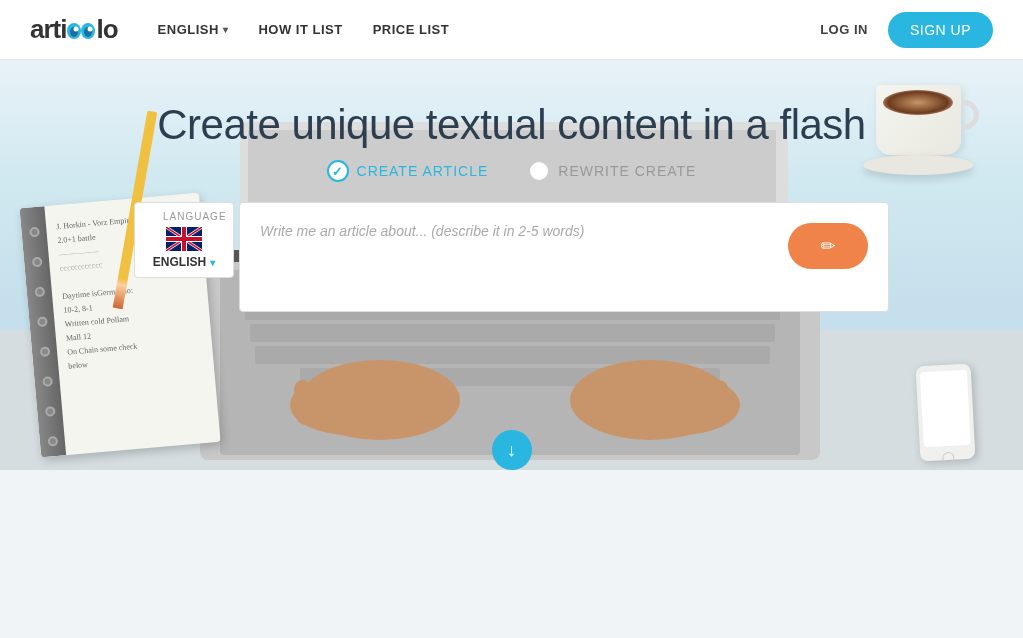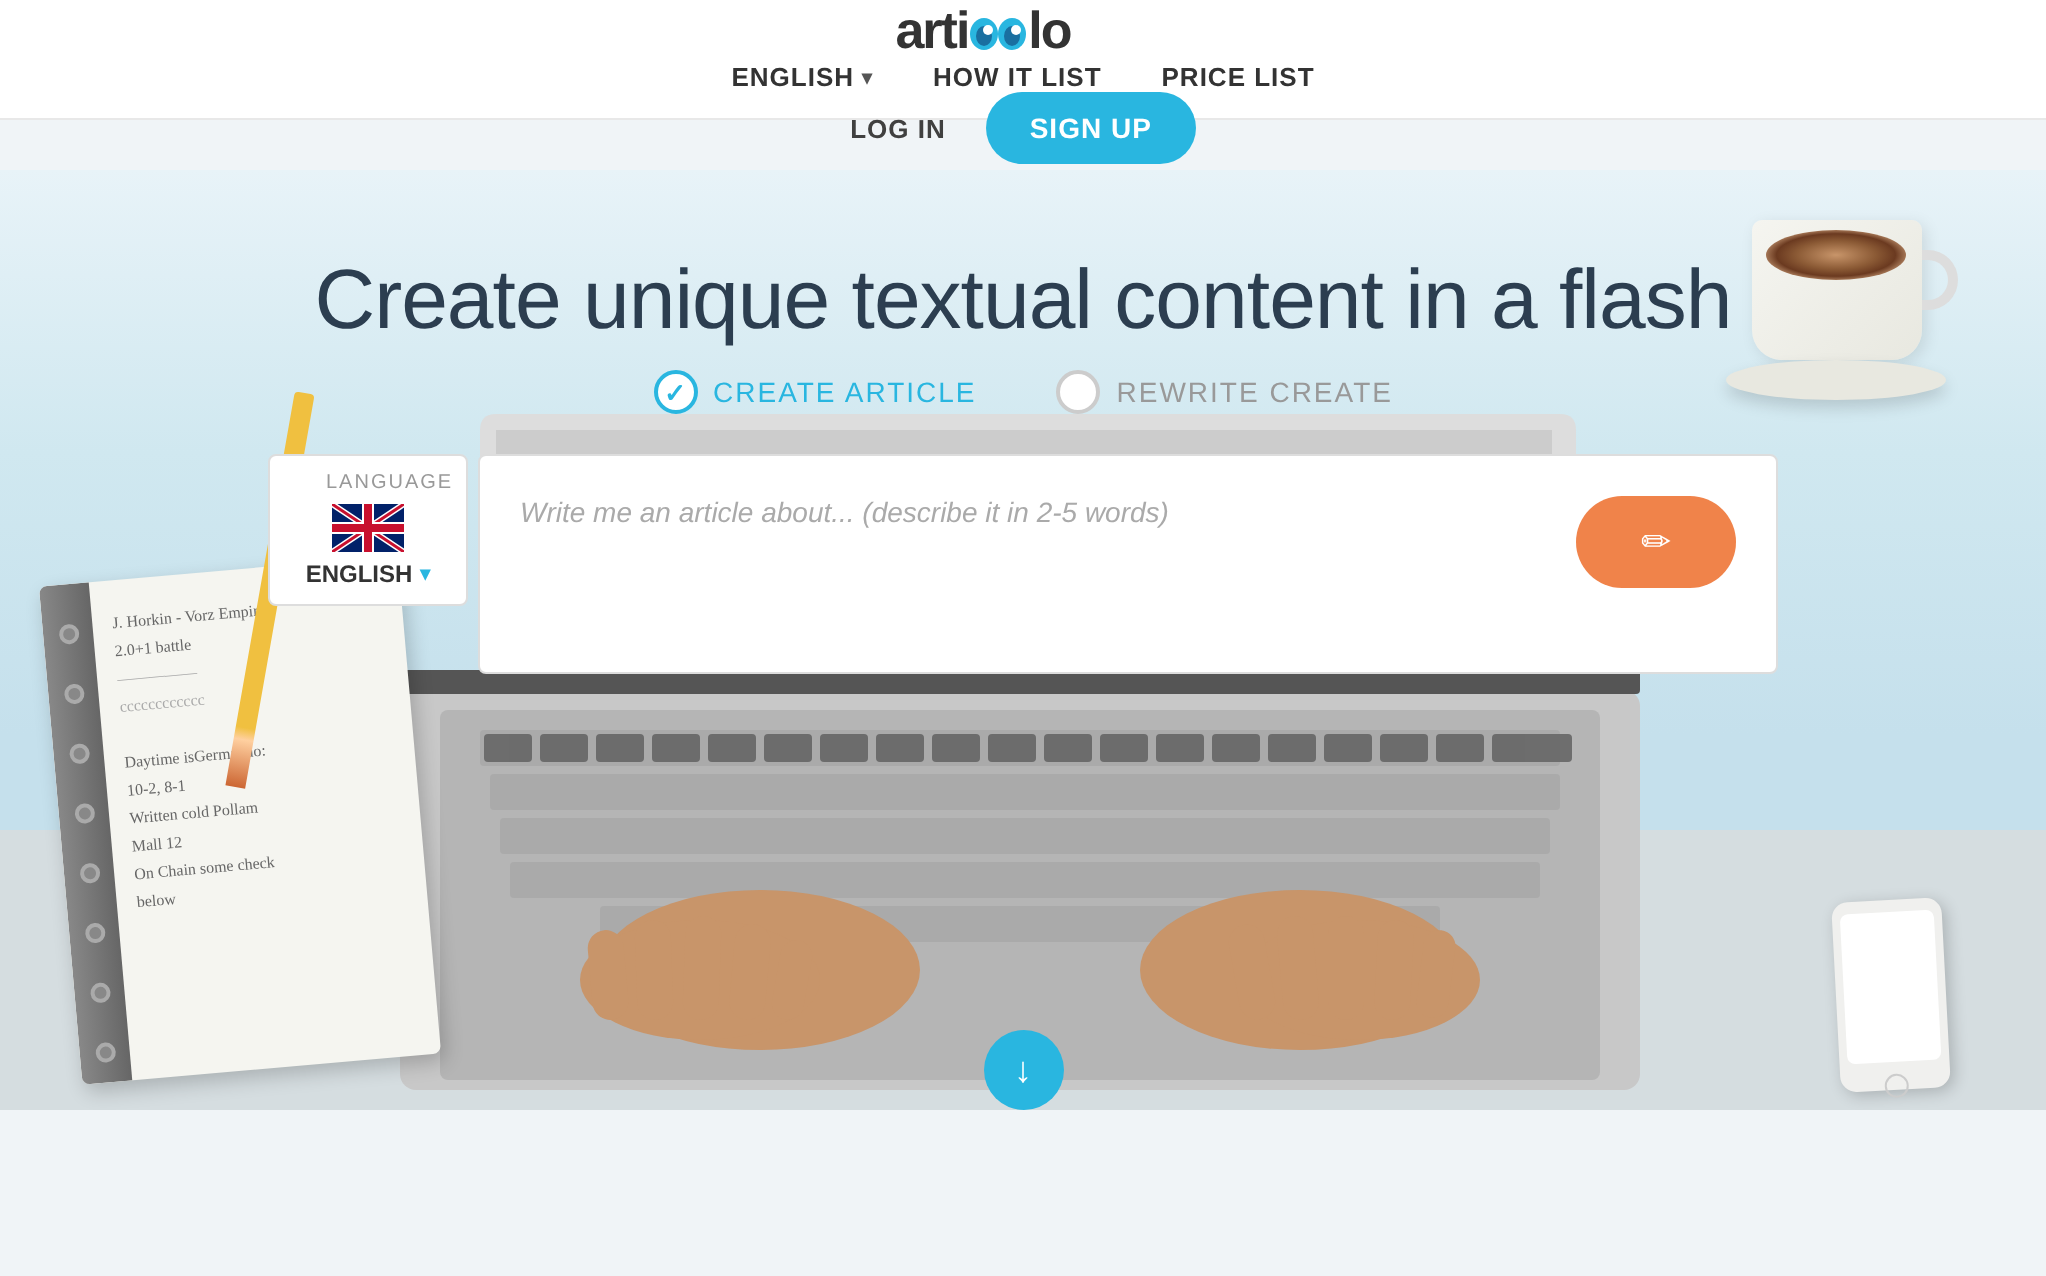--- a/index.html
+++ b/index.html
@@ -8,21 +8,20 @@
     
     .navbar {
       background: #fff;
       height: 60px;
       display: flex;
       align-items: center;
       padding: 0 30px;
       border-bottom: 1px solid #e8e8e8;
       position: relative;
       z-index: 10;
-      flex-direction: column;
     }
     .logo {
       display: flex;
       align-items: center;
       margin-right: 40px;
     }
     .logo-text {
       font-size: 26px;
       font-weight: bold;
       color: #333;
@@ -66,32 +65,31 @@
       cursor: pointer;
       letter-spacing: 0.5px;
     }
     .signup-btn {
       background: #29b6e0;
       color: #fff;
       border: none;
       padding: 10px 22px;
       border-radius: 25px;
       font-size: 14px;
-      font-weight: 700;
+      font-weight: 400;
       cursor: pointer;
       letter-spacing: 0.5px;
     }
 
     
     .hero {
       position: relative;
-      height: 470px;
+      height: 410px;
       background: linear-gradient(180deg, #e8f3f8 0%, #d0e8f0 30%, #c5e0ec 60%);
       overflow: hidden;
-      margin-top: 25px;
     }
 
     
     .scene-svg {
       position: absolute;
       bottom: 0;
       left: 0;
       width: 100%;
       height: 420px;
     }

